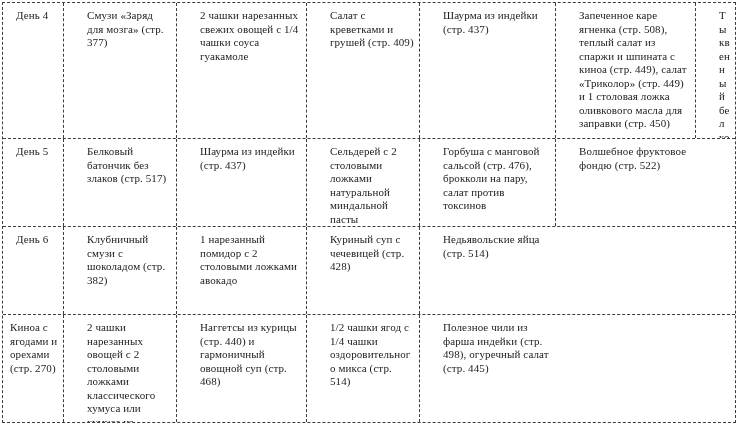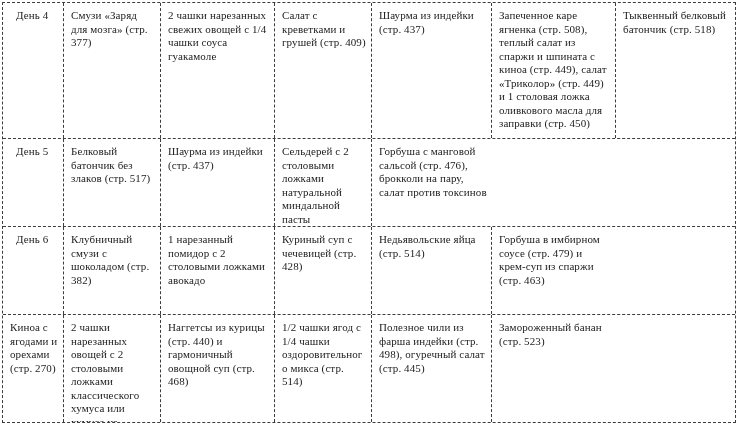--- a/index.html
+++ b/index.html
@@ -18,20 +18,21 @@
     font-family: "Liberation Serif", "DejaVu Serif", serif;
     font-size: 11px;
     line-height: 13.5px;
     color: #1c1c1c;
   }
   .trow {
     display: grid;
     grid-template-columns: 61px 97px 114px 97px 120px 124px 1fr;
     box-sizing: border-box;
     border-bottom: 1px dashed #3c3c3c;
+    gap: 16px;
   }
   .trow:last-child { border-bottom: none; }
   .r1 { height: 136px; }
   .r2 { height: 88px; }
   .r3 { height: 88px; }
   .r4 { height: 107px; }
   .cell {
     box-sizing: border-box;
     border-right: 1px dashed #3c3c3c;
     padding: 6px 5px 2px 7px;
@@ -59,33 +60,32 @@
     <div class="cell">Запеченное каре ягненка (стр. 508), теплый салат из спаржи и шпината с киноа (стр. 449), салат «Триколор» (стр. 449) и 1 столовая ложка оливкового масла для заправки (стр. 450)</div>
     <div class="cell">Тыквенный белковый батончик (стр. 518)</div>
   </div>
 
   <div class="trow r2">
     <div class="cell day">День 5</div>
     <div class="cell">Белковый батончик без злаков (стр. 517)</div>
     <div class="cell">Шаурма из индейки (стр. 437)</div>
     <div class="cell">Сельдерей с 2 столовыми ложками натуральной миндальной пасты</div>
     <div class="cell">Горбуша с манговой сальсой (стр. 476), брокколи на пару, салат против токсинов</div>
+    <div class="cell">Волшебное фруктовое фондю (стр. 522)</div>
   </div>
 
   <div class="trow r3">
     <div class="cell day">День 6</div>
     <div class="cell">Клубничный смузи с шоколадом (стр. 382)</div>
     <div class="cell">1 нарезанный помидор с 2 столовыми ложками авокадо</div>
     <div class="cell">Куриный суп с чечевицей (стр. 428)</div>
     <div class="cell">Недьявольские яйца (стр. 514)</div>
-    <div class="cell">Горбуша в имбирном соусе (стр. 479) и крем-суп из спаржи (стр. 463)</div>
   </div>
 
   <div class="trow r4">
     <div class="cell">Киноа с ягодами и орехами (стр. 270)</div>
     <div class="cell">2 чашки нарезанных овощей с 2 столовыми ложками классического хумуса или хумуса из лущеного гороха</div>
     <div class="cell">Наггетсы из курицы (стр. 440) и гармоничный овощной суп (стр. 468)</div>
     <div class="cell">1/2 чашки ягод с 1/4 чашки оздоровительного микса (стр. 514)</div>
     <div class="cell">Полезное чили из фарша индейки (стр. 498), огуречный салат (стр. 445)</div>
-    <div class="cell">Замороженный банан (стр. 523)</div>
   </div>
 
 </div>
 
 </body></html>

